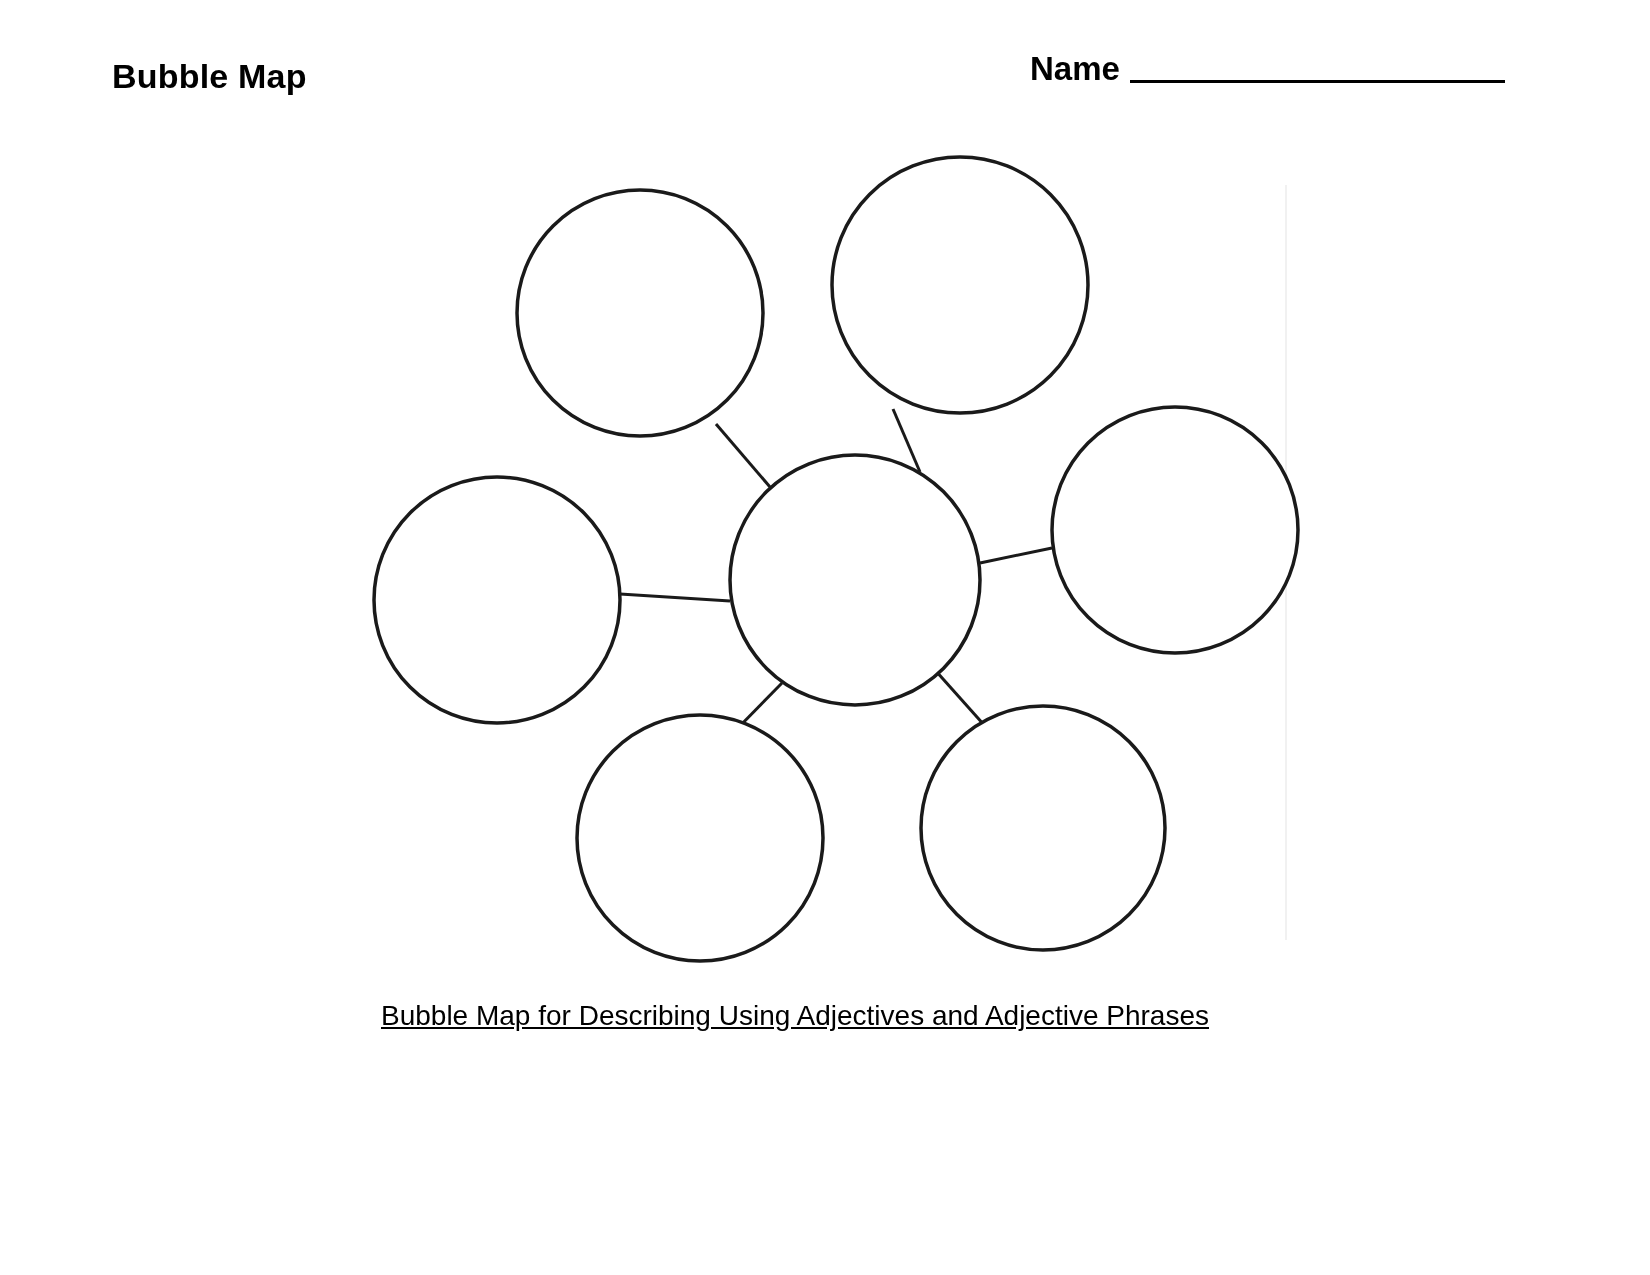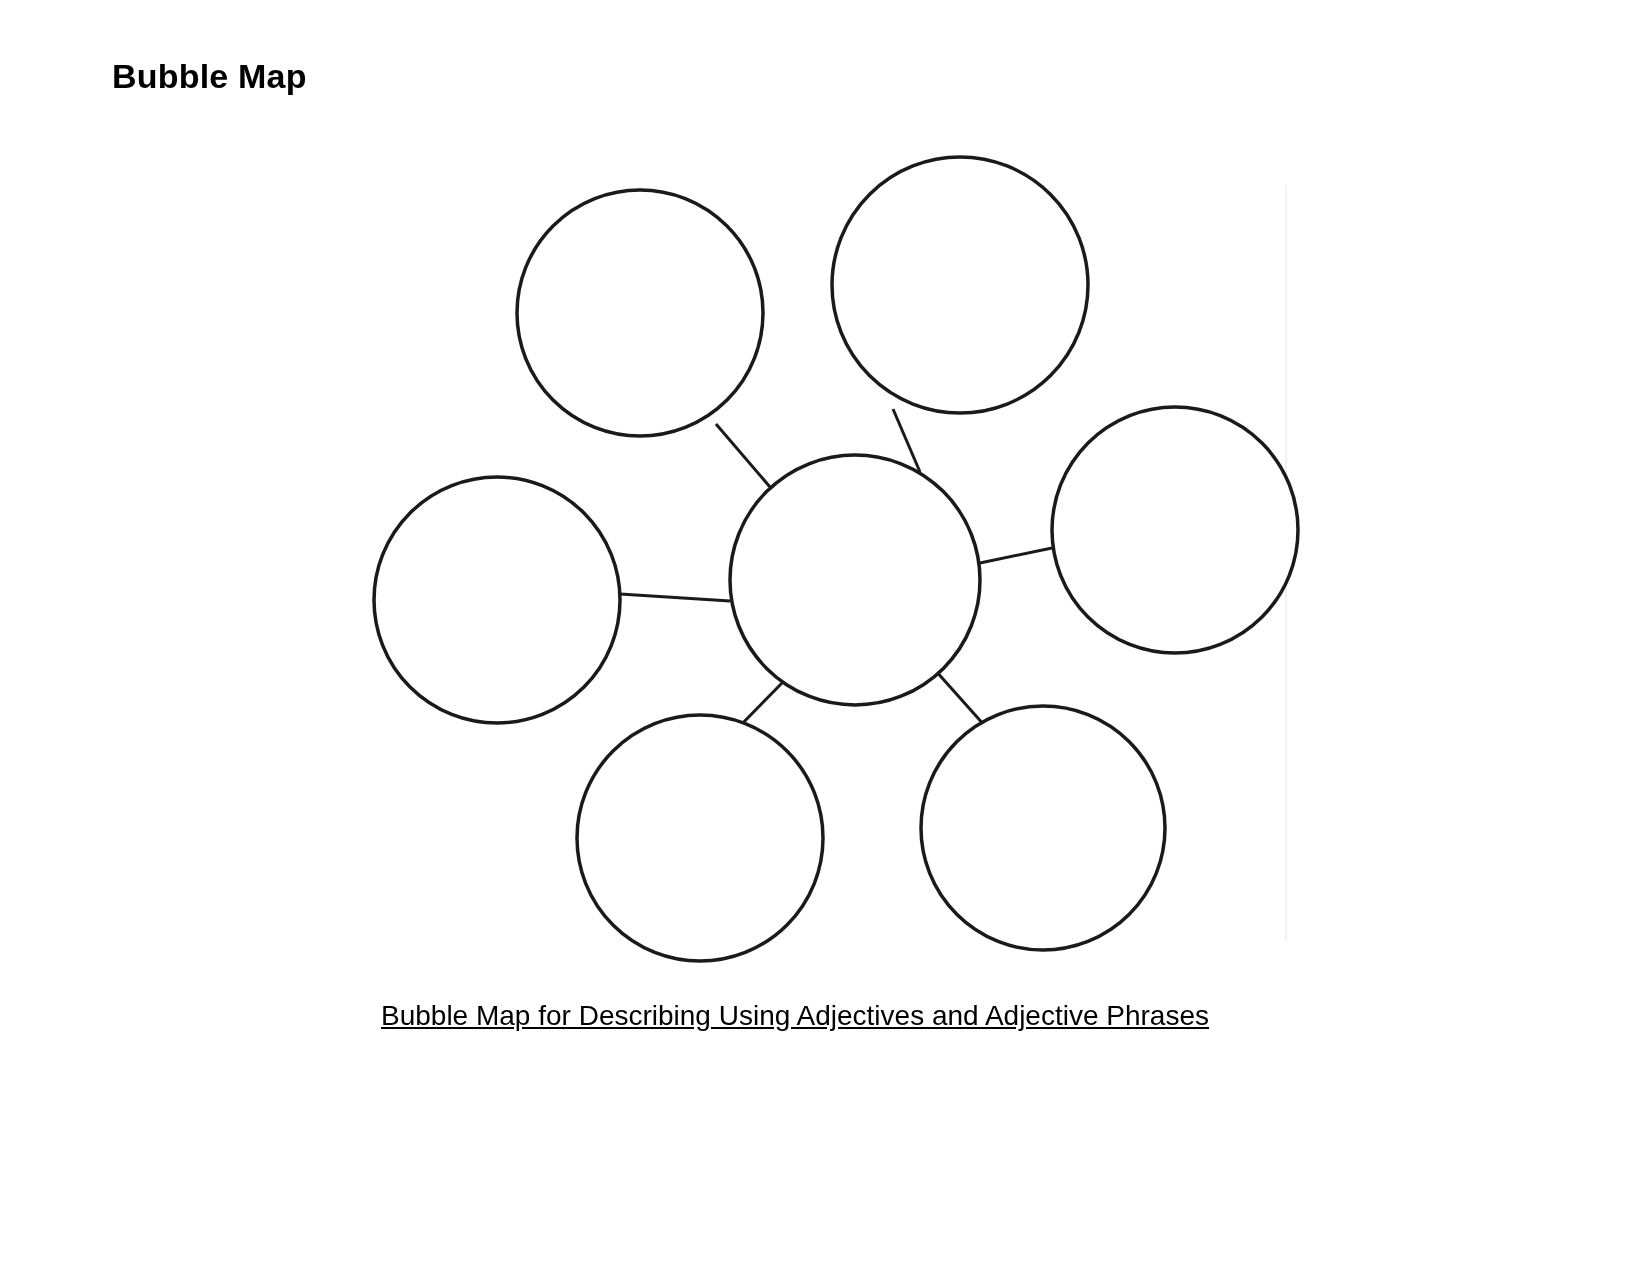--- a/index.html
+++ b/index.html
@@ -96,20 +96,24 @@
     background: #f1f1f1;
   }
 </style>
 </head>
 <body>
 
 <div class="page">
 
   <div class="title">Bubble Map</div>
 
+  <div class="name-block">
+    <span class="name-label">Name</span>
+    <span class="name-line"></span>
+  </div>
 
   <div class="scan-line"></div>
 
   <div class="diagram">
     <svg width="1650" height="1275" viewBox="0 0 1650 1275" xmlns="http://www.w3.org/2000/svg">
       <g stroke="#1a1a1a" stroke-width="3" fill="none">
         <line x1="770" y1="487" x2="716" y2="424"></line>
         <line x1="920" y1="472" x2="893" y2="409"></line>
         <line x1="980" y1="563" x2="1052" y2="548"></line>
         <line x1="935" y1="670" x2="985" y2="726"></line>

